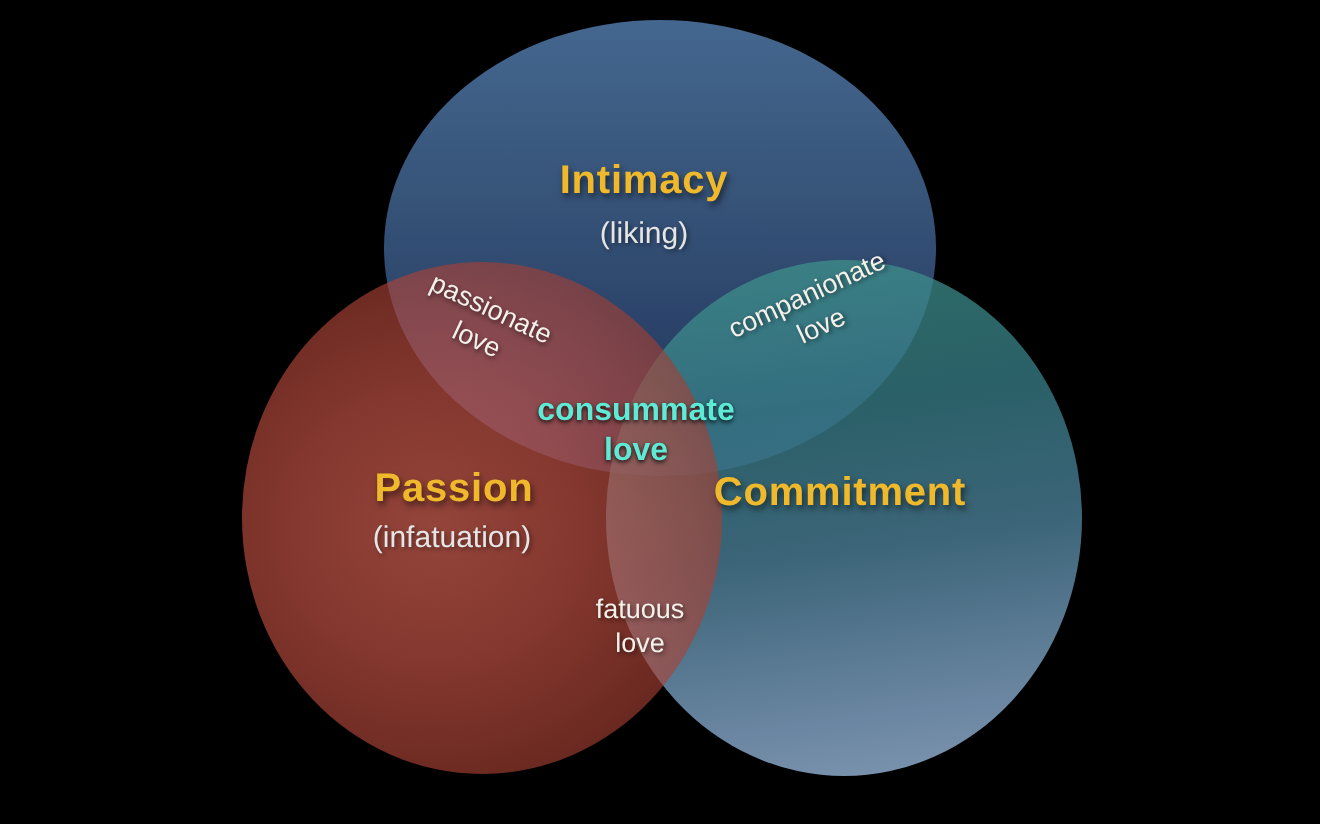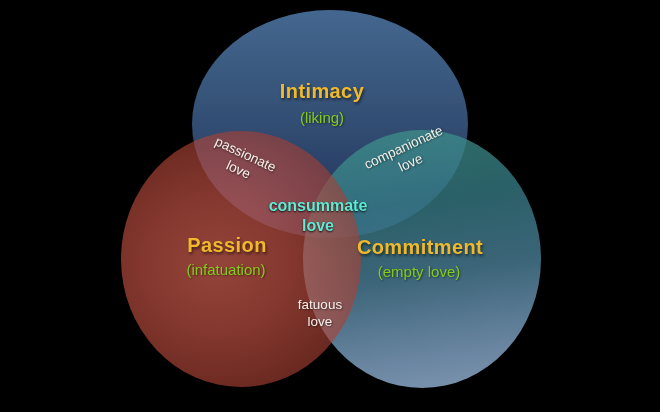--- a/index.html
+++ b/index.html
@@ -17,21 +17,21 @@
     background:linear-gradient(172deg,#3f948a 0%,#38808a 30%,#4f86a0 55%,#8fb3d8 85%,#a9c9ec 100%);
   }
   #passion-circle{
     left:121px;top:131px;width:240px;height:256px;z-index:3;opacity:.62;
     background:radial-gradient(ellipse at 40% 52%,#ef6f5e 0%,#d65a4b 35%,#b14537 65%,#8b3229 88%,#79291f 100%);
   }
   .lbl{position:absolute;z-index:10;transform:translate(-50%,-50%);
        text-align:center;white-space:nowrap;}
   .lbl-main{font-size:20px;font-weight:bold;color:#f0b92b;letter-spacing:.4px;
             text-shadow:1px 2px 3px rgba(0,0,0,.55);}
-  .lbl-sub{font-size:15px;color:#84cc16;text-shadow:1px 1px 2px rgba(0,0,0,.45);}
+  .lbl-sub{font-size:15px;color:#e5e5e5;text-shadow:1px 1px 2px rgba(0,0,0,.45);}
   .lbl-overlap{font-size:13.5px;color:#f4f0ea;line-height:17px;
                text-shadow:1px 1px 2px rgba(0,0,0,.5);}
   .lbl-consummate{font-size:16px;font-weight:bold;color:#5eead4;line-height:20px;
                   text-shadow:0 1px 2px rgba(0,0,0,.85);}
   #intimacy-label{left:322px;top:91px;}
   #intimacy-sublabel{left:322px;top:117px;}
   #passion-label{left:227px;top:245px;}
   #passion-sublabel{left:226px;top:269px;}
   #commitment-label{left:420px;top:247px;}
   #commitment-sublabel{left:419px;top:271px;}
@@ -49,21 +49,20 @@
   <div class="ellipse" id="commitment-circle"></div>
   <div class="ellipse" id="passion-circle"></div>
 
   <div class="lbl lbl-main" id="intimacy-label">Intimacy</div>
   <div class="lbl lbl-sub" id="intimacy-sublabel">(liking)</div>
 
   <div class="lbl lbl-main" id="passion-label">Passion</div>
   <div class="lbl lbl-main" id="commitment-label">Commitment</div>
 
   <div class="lbl lbl-sub" id="passion-sublabel">(infatuation)</div>
-  <div class="lbl lbl-sub" id="commitment-sublabel">(empty love)</div>
 
   <div class="lbl lbl-overlap" id="passionate-love-label">
     <div>passionate</div>
     <div>love</div>
   </div>
 
   <div class="lbl lbl-overlap" id="companionate-love-label">
     <div>companionate</div>
     <div>love</div>
   </div>

